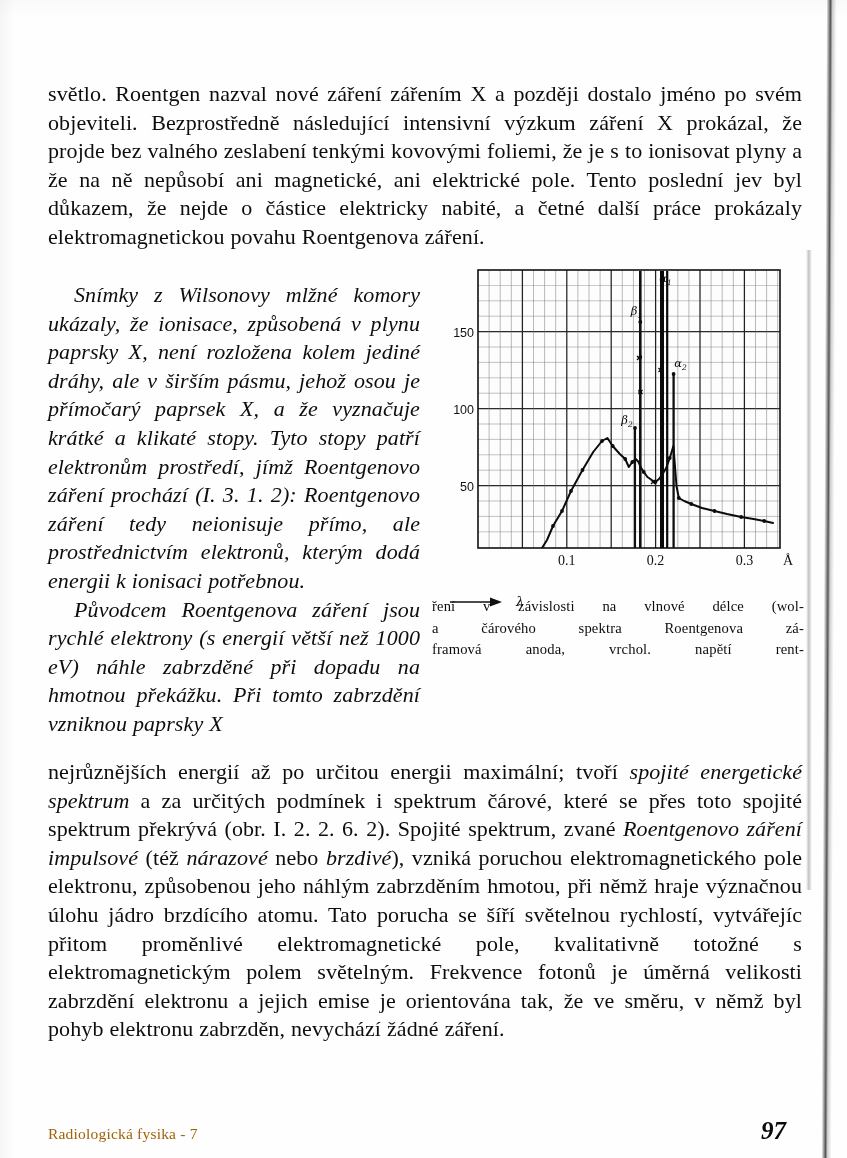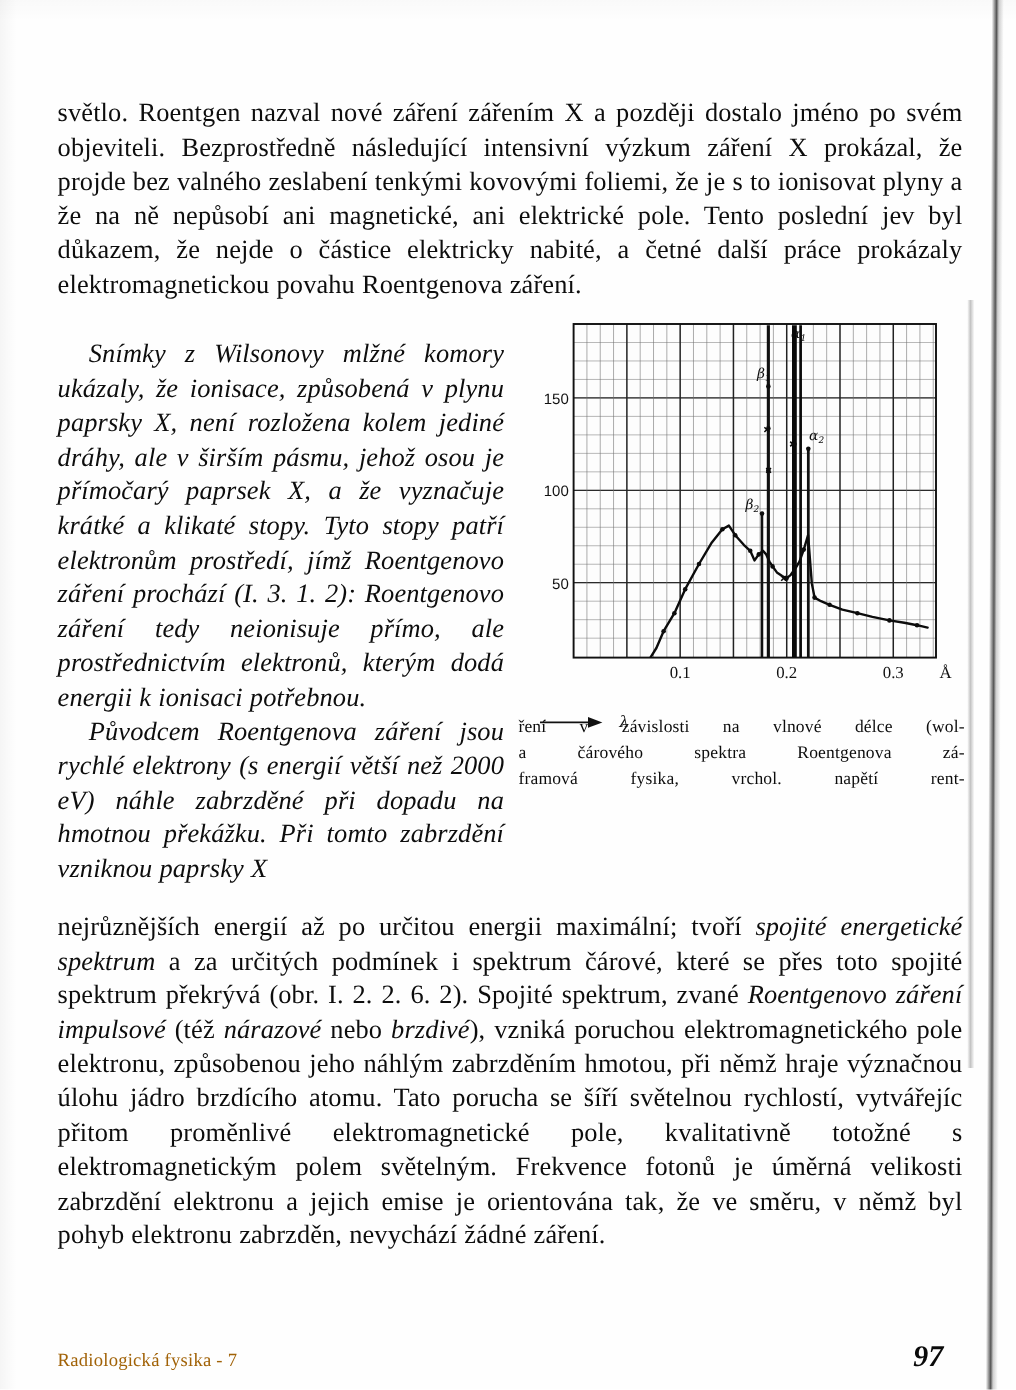--- a/index.html
+++ b/index.html
@@ -169,21 +169,21 @@
 <body>
 
 <div class="page-surface"></div>
 
 <div id="top-block">
   <p class="body-text">světlo. Roentgen nazval nové záření zářením X a později dostalo jméno po svém objeviteli. Bezprostředně následující intensivní výzkum záření X prokázal, že projde bez valného zeslabení tenkými kovovými foliemi, že je s to ionisovat plyny a že na ně nepůsobí ani magnetické, ani elektrické pole. Tento poslední jev byl důkazem, že nejde o částice elektricky nabité, a četné další práce prokázaly elektromagnetickou povahu Roentgenova záření.</p>
 </div>
 
 <div id="left-column">
   <p class="body-text indent">Snímky z Wilsonovy mlžné komory ukázaly, že ionisace, způsobená v plynu paprsky X, není rozložena kolem jediné dráhy, ale v širším pásmu, jehož osou je přímočarý paprsek X, a že vyznačuje krátké a klikaté stopy. Tyto stopy patří elektronům prostředí, jímž Roentgenovo záření prochází (I. 3. 1. 2): Roentgenovo záření tedy neionisuje přímo, ale prostřednictvím elektronů, kterým dodá energii k ionisaci potřebnou.</p>
-  <p class="body-text indent">Původcem Roentgenova záření jsou rychlé elektrony (s energií větší než 2000 eV) náhle zabrzděné při dopadu na hmotnou překážku. Při tomto zabrzdění vzniknou paprsky X</p>
+  <p class="body-text indent">Původcem Roentgenova záření jsou rychlé elektrony (s energií větší než 1000 eV) náhle zabrzděné při dopadu na hmotnou překážku. Při tomto zabrzdění vzniknou paprsky X</p>
 </div>
 
 <div id="figure-block">
 
   <div class="chart-wrap">
     <svg class="chart-svg" width="372" height="330" viewBox="0 0 372 330">
       <defs>
         <clipPath id="plotclip">
           <rect x="46" y="8" width="302" height="278"></rect>
         </clipPath>
@@ -355,21 +355,21 @@
     <svg class="axis-arrow" viewBox="0 0 110 20">
       <line x1="4" y1="10" x2="44" y2="10" stroke="#111" stroke-width="1.5"></line>
       <polygon points="44,5.5 56,10 44,14.5" fill="#111"></polygon>
       <text x="70" y="14" font-size="13" fill="#111" font-style="italic" font-family="DejaVu Serif, serif">λ</text>
     </svg>
   </div>
 
   <div class="caption">
     <span class="capline just">ření v závislosti na vlnové délce (wol-</span>
     <span class="capline just">a čárového spektra Roentgenova zá-</span>
-    <span class="capline just">framová fysika, vrchol. napětí rent-</span>
+    <span class="capline just">framová anoda, vrchol. napětí rent-</span>
   </div>
 </div>
 
 <div id="bottom-block">
   <p class="body-text"><span>nejrůznějších energií až po určitou energii maximální; tvoří </span><i>spojité energetické spektrum</i><span> a za určitých podmínek i spektrum čárové, které se přes toto spojité spektrum překrývá (obr. I. 2. 2. 6. 2). Spojité spektrum, zvané </span><i>Roentgenovo záření impulsové</i><span> (též </span><i>nárazové</i><span> nebo </span><i>brzdivé</i><span>), vzniká poruchou elektromagnetického pole elektronu, způsobenou jeho náhlým zabrzděním hmotou, při němž hraje význačnou úlohu jádro brzdícího atomu. Tato porucha se šíří světelnou rychlostí, vytvářejíc přitom proměnlivé elektromagnetické pole, kvalitativně totožné s elektromagnetickým polem světelným. Frekvence fotonů je úměrná velikosti zabrzdění elektronu a jejich emise je orientována tak, že ve směru, v němž byl pohyb elektronu zabrzděn, nevychází žádné záření.</span></p>
 </div>
 
 <div id="footer">
   <span class="running-title">Radiologická fysika - 7</span>
   <span class="folio">97</span>

